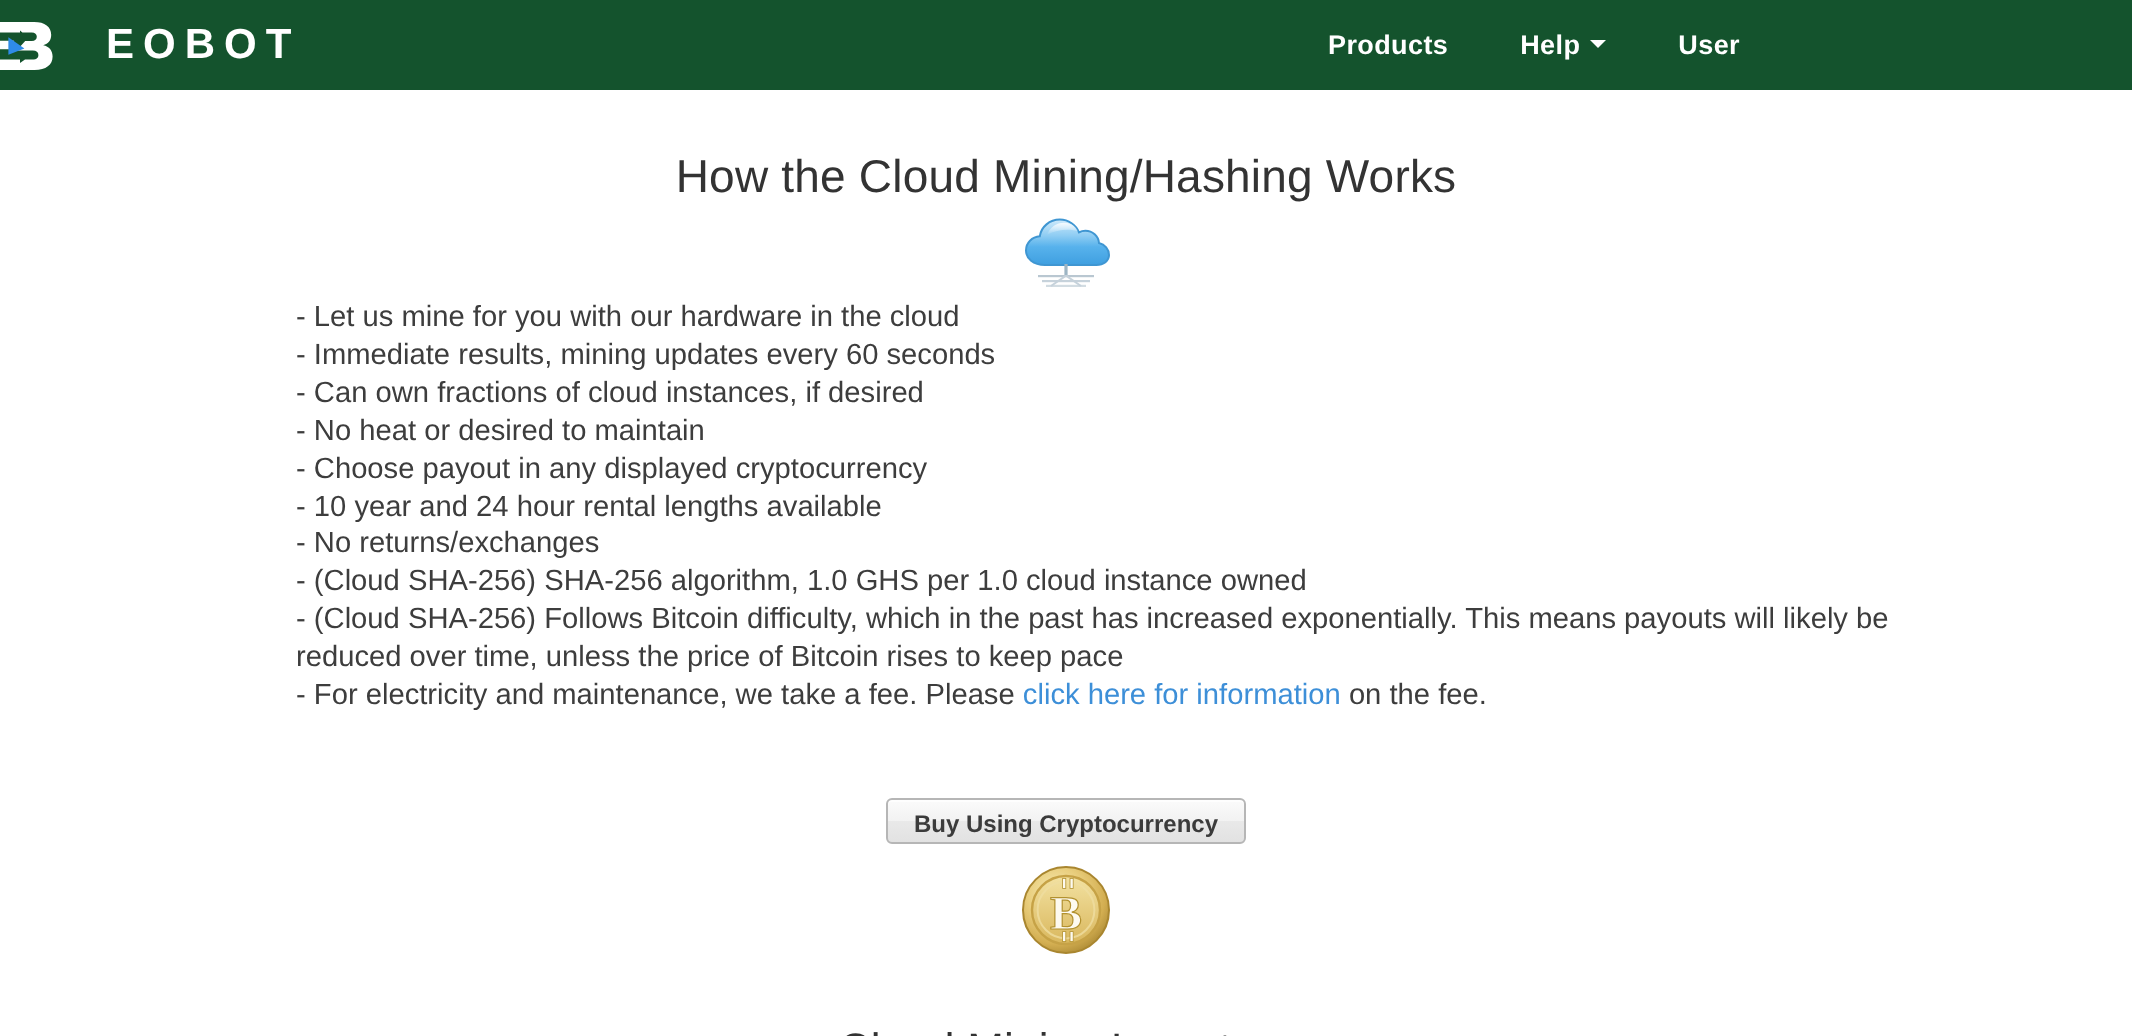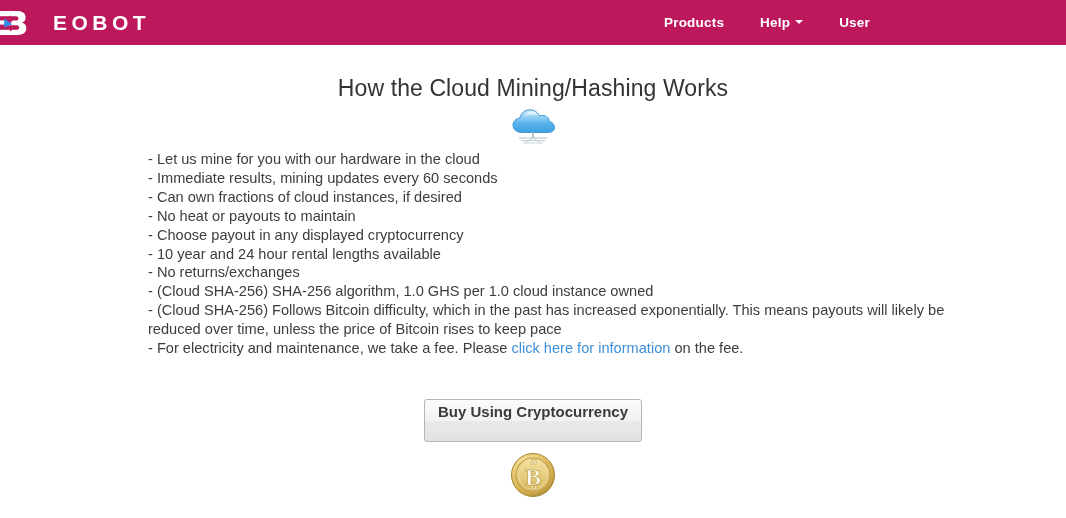--- a/index.html
+++ b/index.html
@@ -13,21 +13,21 @@
     background: #ffffff;
     font-family: "Liberation Sans", sans-serif;
     color: #3a3a3a;
     -webkit-font-smoothing: antialiased;
   }
 
   
   .navbar {
     position: relative;
     height: 45px;
-    background: #be185d;
+    background: #14532d;
     display: flex;
     align-items: center;
     overflow: hidden;
   }
   .brand {
     display: flex;
     align-items: center;
     margin-left: -6px;
     height: 45px;
   }
@@ -126,24 +126,24 @@
   }
 
   
   .buy-wrap {
     text-align: center;
     margin-top: 41px;
   }
   .buy-button {
     display: inline-block;
     font-family: "Liberation Sans", sans-serif;
-    font-size: 15px;
+    font-size: 12px;
     font-weight: bold;
     color: #3b3b3b;
-    padding: 5px 13px 22px 13px;
+    padding: 5px 13px 2px 13px;
     background: linear-gradient(to bottom, #fbfbfb 0%, #f2f2f2 50%, #e9e9e9 51%, #e2e2e2 100%);
     border: 1px solid #b6b6b6;
     border-radius: 3px;
     cursor: pointer;
     line-height: 14px;
     box-shadow: 0 1px 0 rgba(255,255,255,.7) inset;
   }
 
   .coin-wrap {
     text-align: center;
@@ -221,21 +221,21 @@
       <rect x="16" y="36.4" width="20" height="1.1" fill="#d2dce2"></rect>
       <line x1="26" y1="31.8" x2="18.5" y2="37" stroke="#c6d2db" stroke-width="1"></line>
       <line x1="26" y1="31.8" x2="33.5" y2="37" stroke="#c6d2db" stroke-width="1"></line>
     </svg>
   </div>
 
   <ul class="features">
     <li>- Let us mine for you with our hardware in the cloud</li>
     <li>- Immediate results, mining updates every 60 seconds</li>
     <li>- Can own fractions of cloud instances, if desired</li>
-    <li>- No heat or payouts to maintain</li>
+    <li>- No heat or desired to maintain</li>
     <li>- Choose payout in any displayed cryptocurrency</li>
     <li>- 10 year and 24 hour rental lengths available</li>
     <li>- No returns/exchanges</li>
     <li>- (Cloud SHA-256) SHA-256 algorithm, 1.0 GHS per 1.0 cloud instance owned</li>
     <li class="wrap">- (Cloud SHA-256) Follows Bitcoin difficulty, which in the past has increased exponentially. This means payouts will likely be reduced over time, unless the price of Bitcoin rises to keep pace</li>
     <li><span>- For electricity and maintenance, we take a fee. Please </span><a class="feat-link" href="#">click here for information</a><span> on the fee.</span></li>
   </ul>
 
   <div class="buy-wrap">
     <button class="buy-button">Buy Using Cryptocurrency</button>

